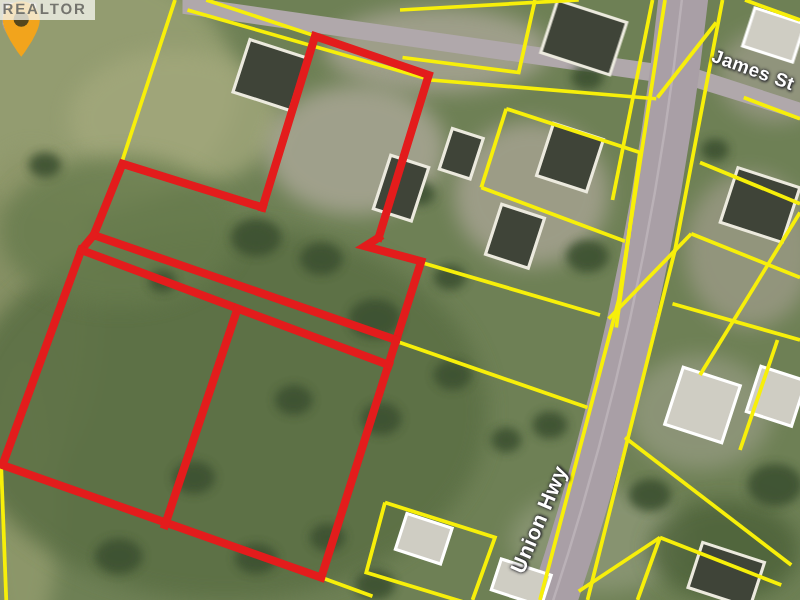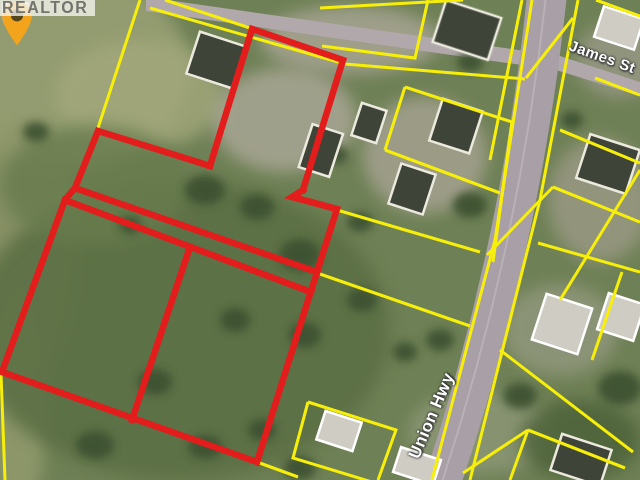--- a/index.html
+++ b/index.html
@@ -12,21 +12,21 @@
   .map-label{
     position:absolute;color:#fff;font-weight:700;white-space:nowrap;
     text-shadow:0 0 2px rgba(40,40,45,.95),0 0 3px rgba(40,40,45,.85),1px 1px 2px rgba(40,40,45,.9);
     letter-spacing:.4px;
   }
   .label-james{left:570px;top:36px;font-size:15px;transform:rotate(20deg);transform-origin:0 50%;}
   .label-union{left:414px;top:448px;font-size:17px;transform:rotate(-67deg);transform-origin:0 50%;}
   .watermark{
     position:absolute;left:0;top:0;z-index:30;
     background:rgba(245,245,238,.78);color:#74746e;
-    font-size:16px;font-weight:700;letter-spacing:1.5px;
+    font-size:12px;font-weight:700;letter-spacing:1.5px;
     padding:0 7px 1px 2px;line-height:15px;
   }
   .pin{position:absolute;left:79px;top:266px;width:34px;height:47px;z-index:25;}
   .shield{position:absolute;width:31px;height:35px;z-index:20;}
   .shield-1{left:523px;top:108px;}
   .shield-2{left:470px;top:261px;}
 </style>
 </head>
 <body>
 

